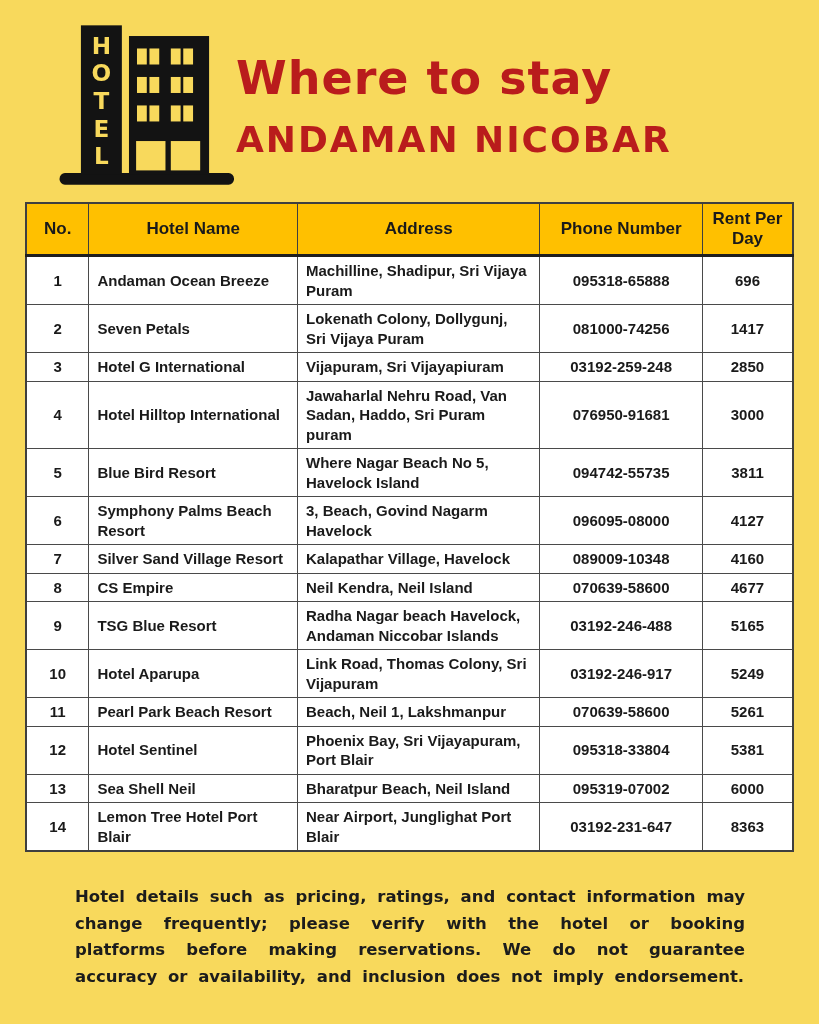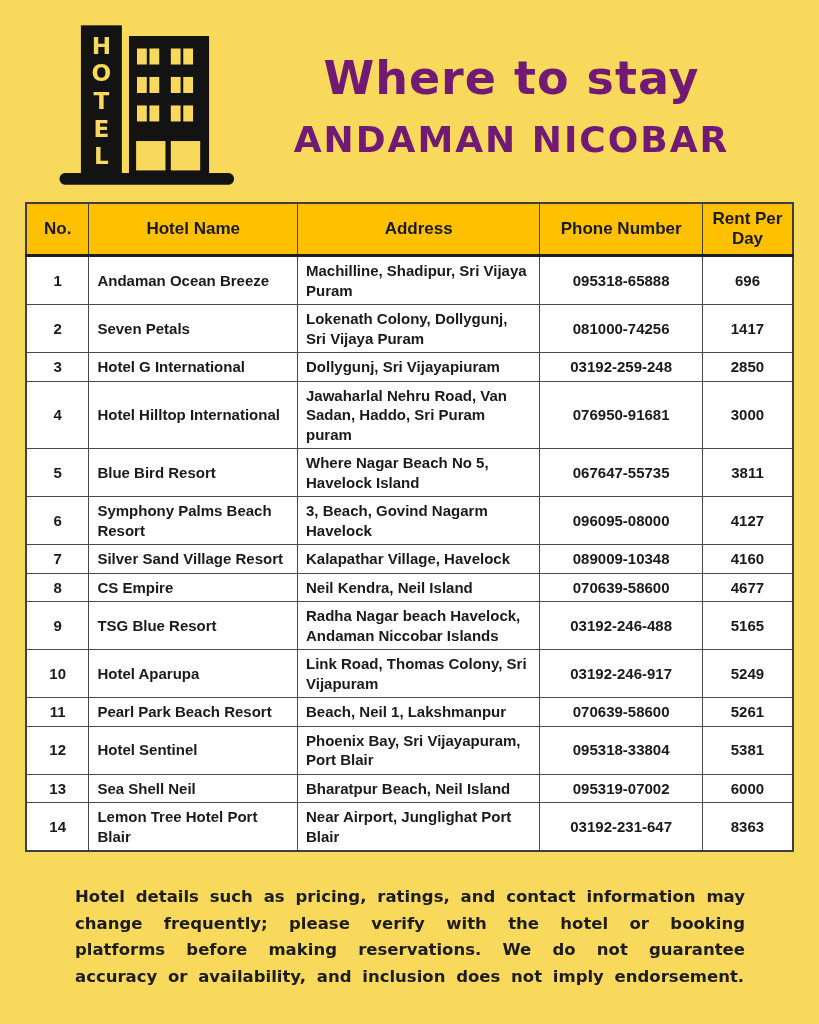--- a/index.html
+++ b/index.html
@@ -6,21 +6,21 @@
   .page{
     width:819px;height:1024px;box-sizing:border-box;
     background:#F8D95C;
     font-family:"Liberation Sans",sans-serif;
     overflow:hidden;
   }
   
   .hero{display:flex;align-items:center;padding:12px 24px 0 56px;height:198px;box-sizing:border-box;}
   .icon-wrap{width:180px;flex:0 0 auto;}
   .icon-wrap svg{width:178px;height:186px;display:block;}
-  .titles{flex:1;text-align:center;font-family:"DejaVu Sans",sans-serif;color:#701a75;padding-right:8px;}
+  .titles{flex:1;text-align:left;font-family:"DejaVu Sans",sans-serif;color:#b91c1c;padding-right:8px;}
   .title1{font-size:46px;font-weight:700;letter-spacing:1px;}
   .title2{font-size:36px;font-weight:700;letter-spacing:2px;margin-top:14px;}
   
   .sign-letters text{fill:#F8D95C;font:700 26px "DejaVu Sans",sans-serif;text-anchor:middle;}
   
   table.hotels{
     width:769px;margin:4px auto 0 auto;border-collapse:collapse;
     background:#FFFFFF;color:#1A1A1A;font-weight:700;
     border:2px solid #3F3F3F;table-layout:fixed;
   }
@@ -120,36 +120,36 @@
         <tr>
           <td class="center">2</td>
           <td>Seven Petals</td>
           <td>Lokenath Colony, Dollygunj, Sri Vijaya Puram</td>
           <td class="center">081000-74256</td>
           <td class="center">1417</td>
         </tr>
         <tr>
           <td class="center">3</td>
           <td>Hotel G International</td>
-          <td>Dollygunj, Sri Vijayapiuram</td>
+          <td>Vijapuram, Sri Vijayapiuram</td>
           <td class="center">03192-259-248</td>
           <td class="center">2850</td>
         </tr>
         <tr>
           <td class="center">4</td>
           <td>Hotel Hilltop International</td>
           <td>Jawaharlal Nehru Road, Van Sadan, Haddo, Sri Puram puram</td>
           <td class="center">076950-91681</td>
           <td class="center">3000</td>
         </tr>
         <tr>
           <td class="center">5</td>
           <td>Blue Bird Resort</td>
           <td>Where Nagar Beach No 5, Havelock Island</td>
-          <td class="center">067647-55735</td>
+          <td class="center">094742-55735</td>
           <td class="center">3811</td>
         </tr>
         <tr>
           <td class="center">6</td>
           <td>Symphony Palms Beach Resort</td>
           <td>3, Beach, Govind Nagarm Havelock</td>
           <td class="center">096095-08000</td>
           <td class="center">4127</td>
         </tr>
         <tr>

